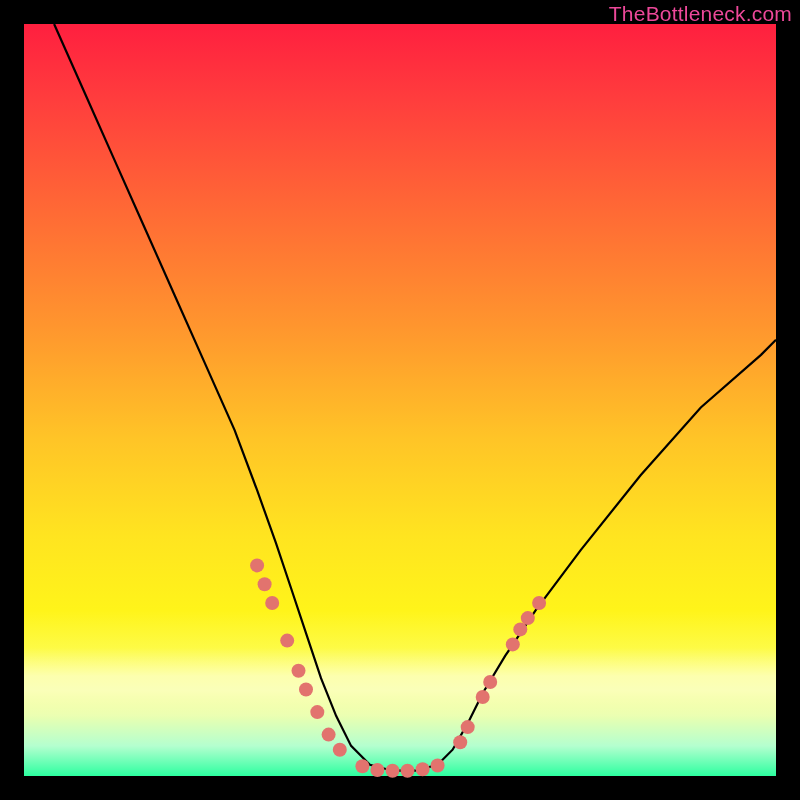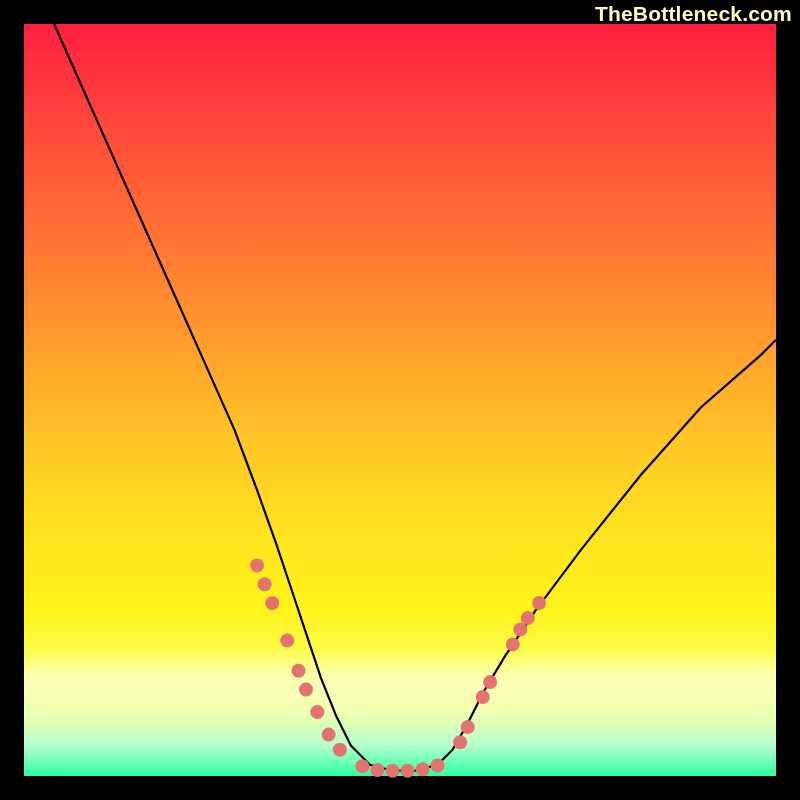--- a/index.html
+++ b/index.html
@@ -50,23 +50,23 @@
       rgba(255,255,230,0.0) 0%,
       rgba(255,255,230,0.55) 40%,
       rgba(255,255,230,0.55) 60%,
       rgba(255,255,230,0.0) 100%);
     pointer-events: none;
   }
   .watermark {
     position: absolute;
     top: 2px;
     right: 8px;
-    color: #fef9c3;
+    color: #ec4899;
     font-size: 21px;
-    font-weight: 700;
+    font-weight: 400;
     letter-spacing: 0.2px;
   }
   svg.curve {
     position: absolute;
     left: 0;
     top: 0;
     width: 752px;
     height: 752px;
     overflow: visible;
   }

